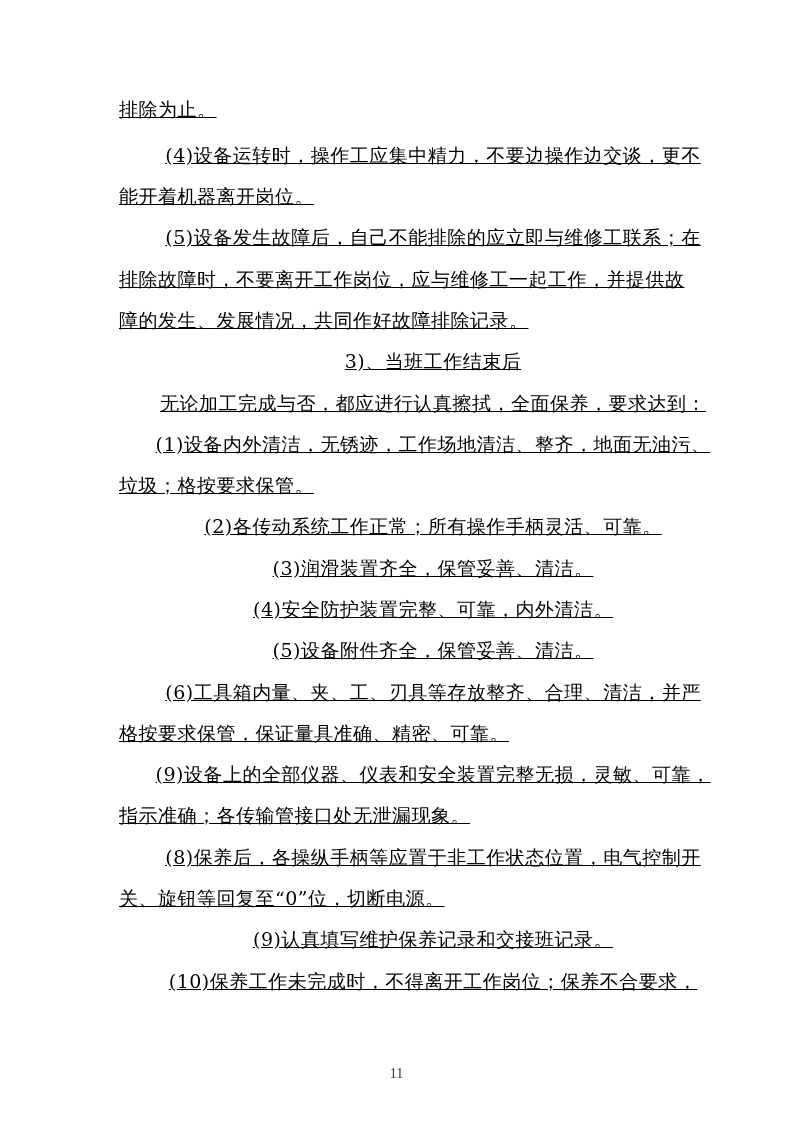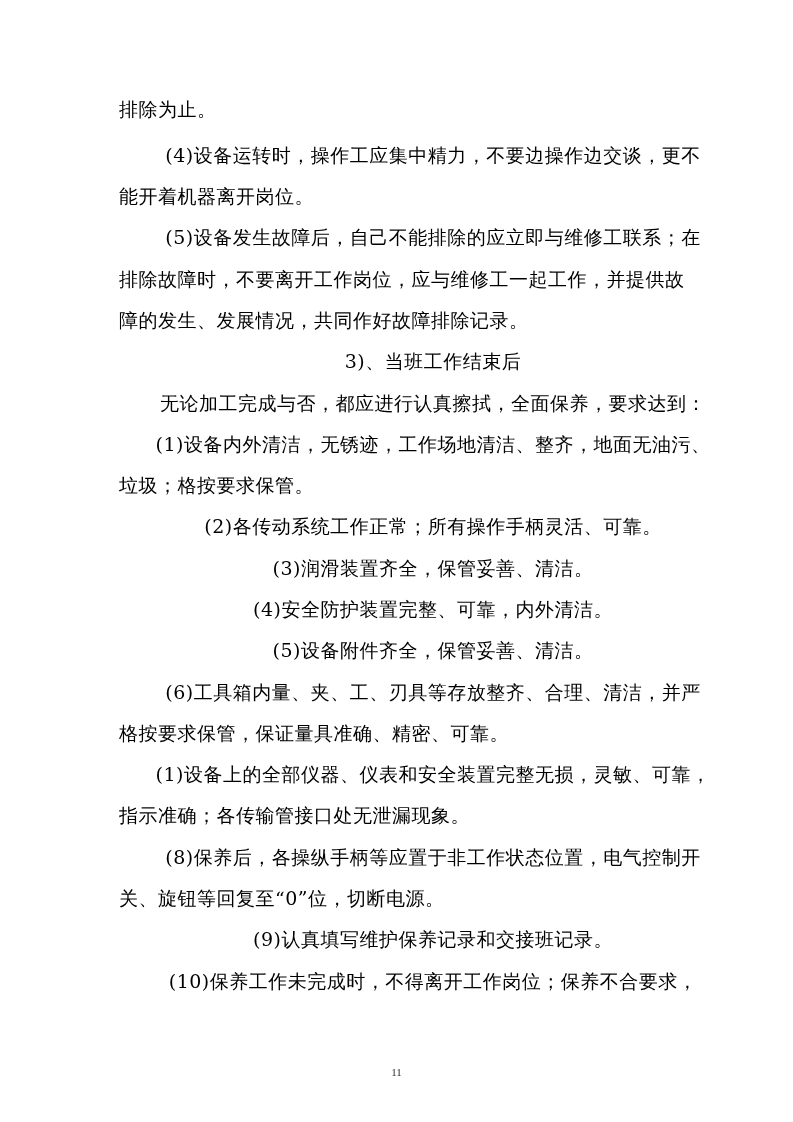--- a/index.html
+++ b/index.html
@@ -1,23 +1,23 @@
 <!DOCTYPE html>
 <html><head>
 <meta charset="utf-8">
 <style>
   html, body { margin: 0; padding: 0; background: #ffffff; }
   body { width: 793px; height: 1122px; position: relative; overflow: hidden;
          font-family: "DejaVu Serif", "Liberation Serif", serif; color: #000; }
   .page { position: absolute; left: 0; top: 0; width: 793px; height: 1122px; }
   .line { position: absolute; left: 119px; width: 560px; font-size: 19px;
-          line-height: 24px; white-space: nowrap; letter-spacing: 0.5px; }
+          line-height: 24px; white-space: nowrap; letter-spacing: 0.5px; text-decoration: underline; }
   .indent { left: 153px; text-align: center; }
   .page-number { position: absolute; left: 0; width: 793px; top: 1066px;
-                 text-align: center; font-size: 11px; font-family: "Liberation Serif", serif; color: #333; }
+                 text-align: center; font-size: 14px; font-family: "Liberation Serif", serif; color: #333; }
 </style>
 </head>
 <body>
 
 <div class="page">
   <div class="line" style="top:97px">排除为止。</div>
   <div class="line indent" style="top:143px">(4)设备运转时，操作工应集中精力，不要边操作边交谈，更不</div>
   <div class="line" style="top:184px">能开着机器离开岗位。</div>
   <div class="line indent" style="top:225px">(5)设备发生故障后，自己不能排除的应立即与维修工联系；在</div>
   <div class="line" style="top:267px">排除故障时，不要离开工作岗位，应与维修工一起工作，并提供故</div>
@@ -25,21 +25,21 @@
   <div class="line indent" style="top:349px">3)、当班工作结束后</div>
   <div class="line indent" style="top:391px">无论加工完成与否，都应进行认真擦拭，全面保养，要求达到：</div>
   <div class="line indent" style="top:432px">(1)设备内外清洁，无锈迹，工作场地清洁、整齐，地面无油污、</div>
   <div class="line" style="top:473px">垃圾；格按要求保管。</div>
   <div class="line indent" style="top:514px">(2)各传动系统工作正常；所有操作手柄灵活、可靠。</div>
   <div class="line indent" style="top:556px">(3)润滑装置齐全，保管妥善、清洁。</div>
   <div class="line indent" style="top:597px">(4)安全防护装置完整、可靠，内外清洁。</div>
   <div class="line indent" style="top:638px">(5)设备附件齐全，保管妥善、清洁。</div>
   <div class="line indent" style="top:680px">(6)工具箱内量、夹、工、刃具等存放整齐、合理、清洁，并严</div>
   <div class="line" style="top:721px">格按要求保管，保证量具准确、精密、可靠。</div>
-  <div class="line indent" style="top:762px">(1)设备上的全部仪器、仪表和安全装置完整无损，灵敏、可靠，</div>
+  <div class="line indent" style="top:762px">(9)设备上的全部仪器、仪表和安全装置完整无损，灵敏、可靠，</div>
   <div class="line" style="top:803px">指示准确；各传输管接口处无泄漏现象。</div>
   <div class="line indent" style="top:845px">(8)保养后，各操纵手柄等应置于非工作状态位置，电气控制开</div>
   <div class="line" style="top:886px">关、旋钮等回复至“0”位，切断电源。</div>
   <div class="line indent" style="top:927px">(9)认真填写维护保养记录和交接班记录。</div>
   <div class="line indent" style="top:969px">(10)保养工作未完成时，不得离开工作岗位；保养不合要求，</div>
 
   <div class="page-number">11</div>
 </div>
 
 </body></html>

